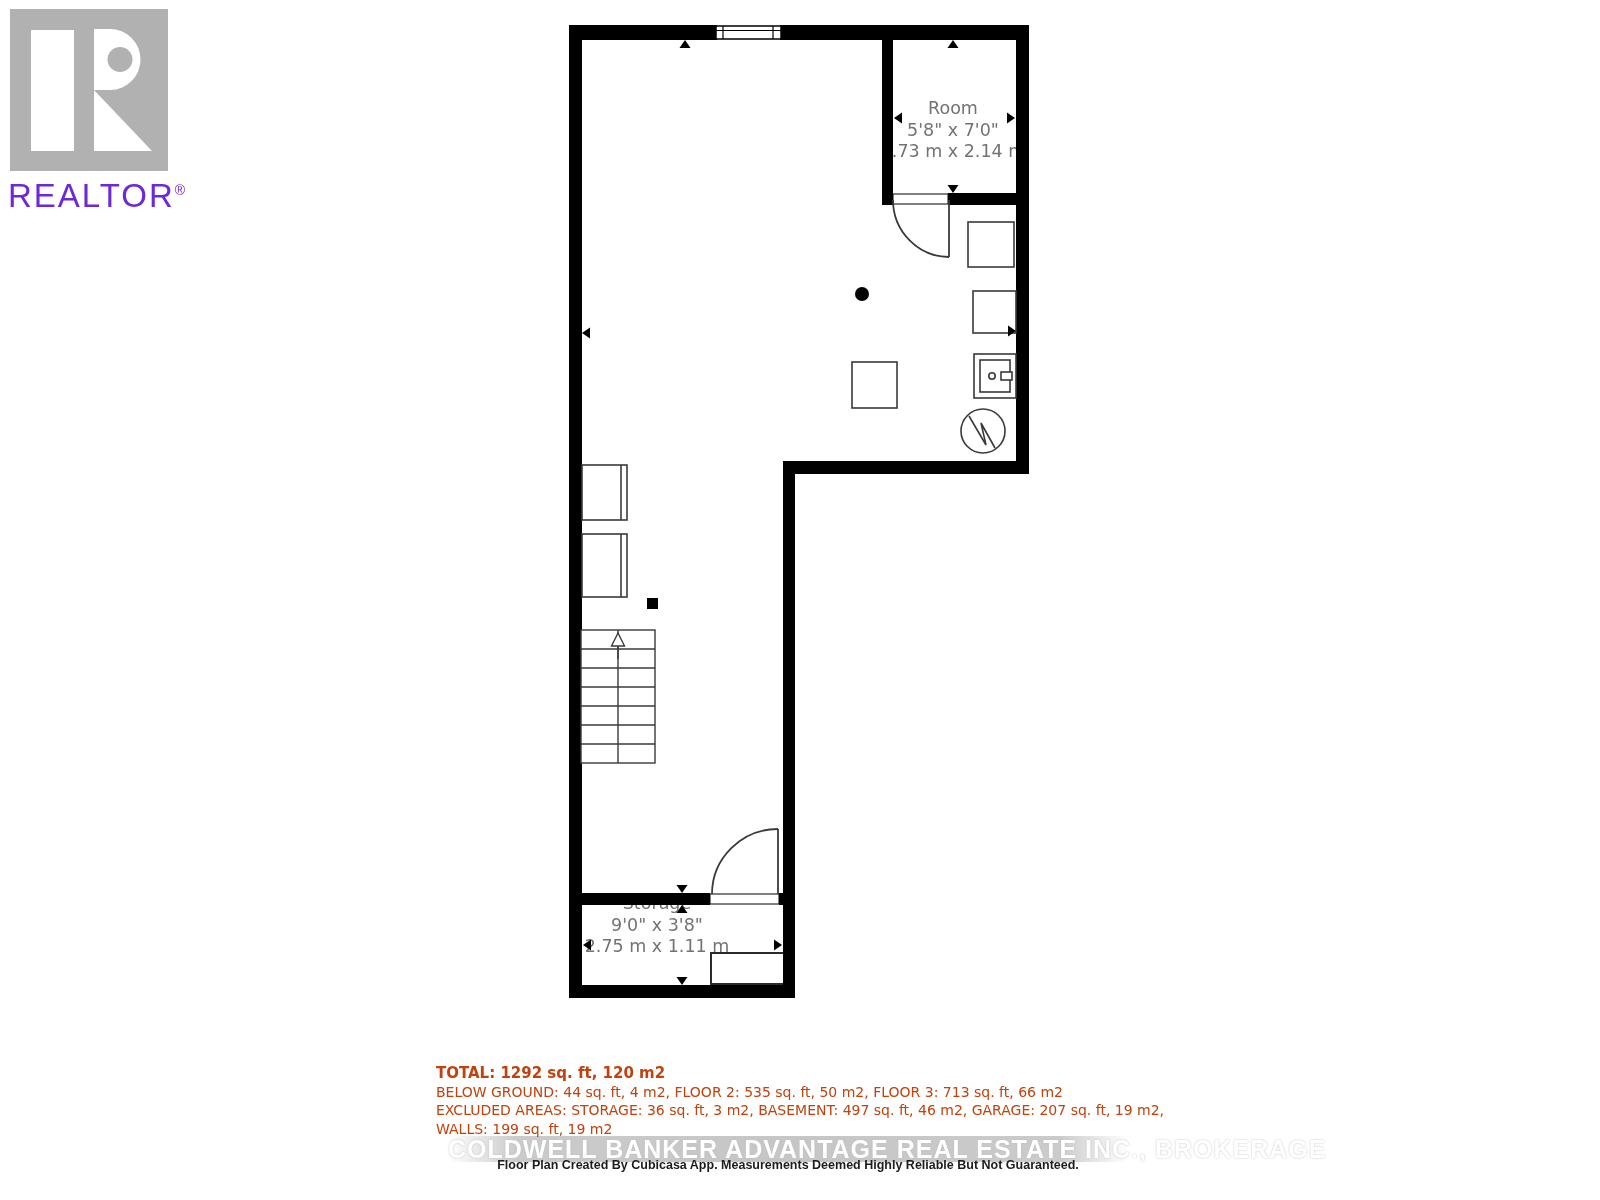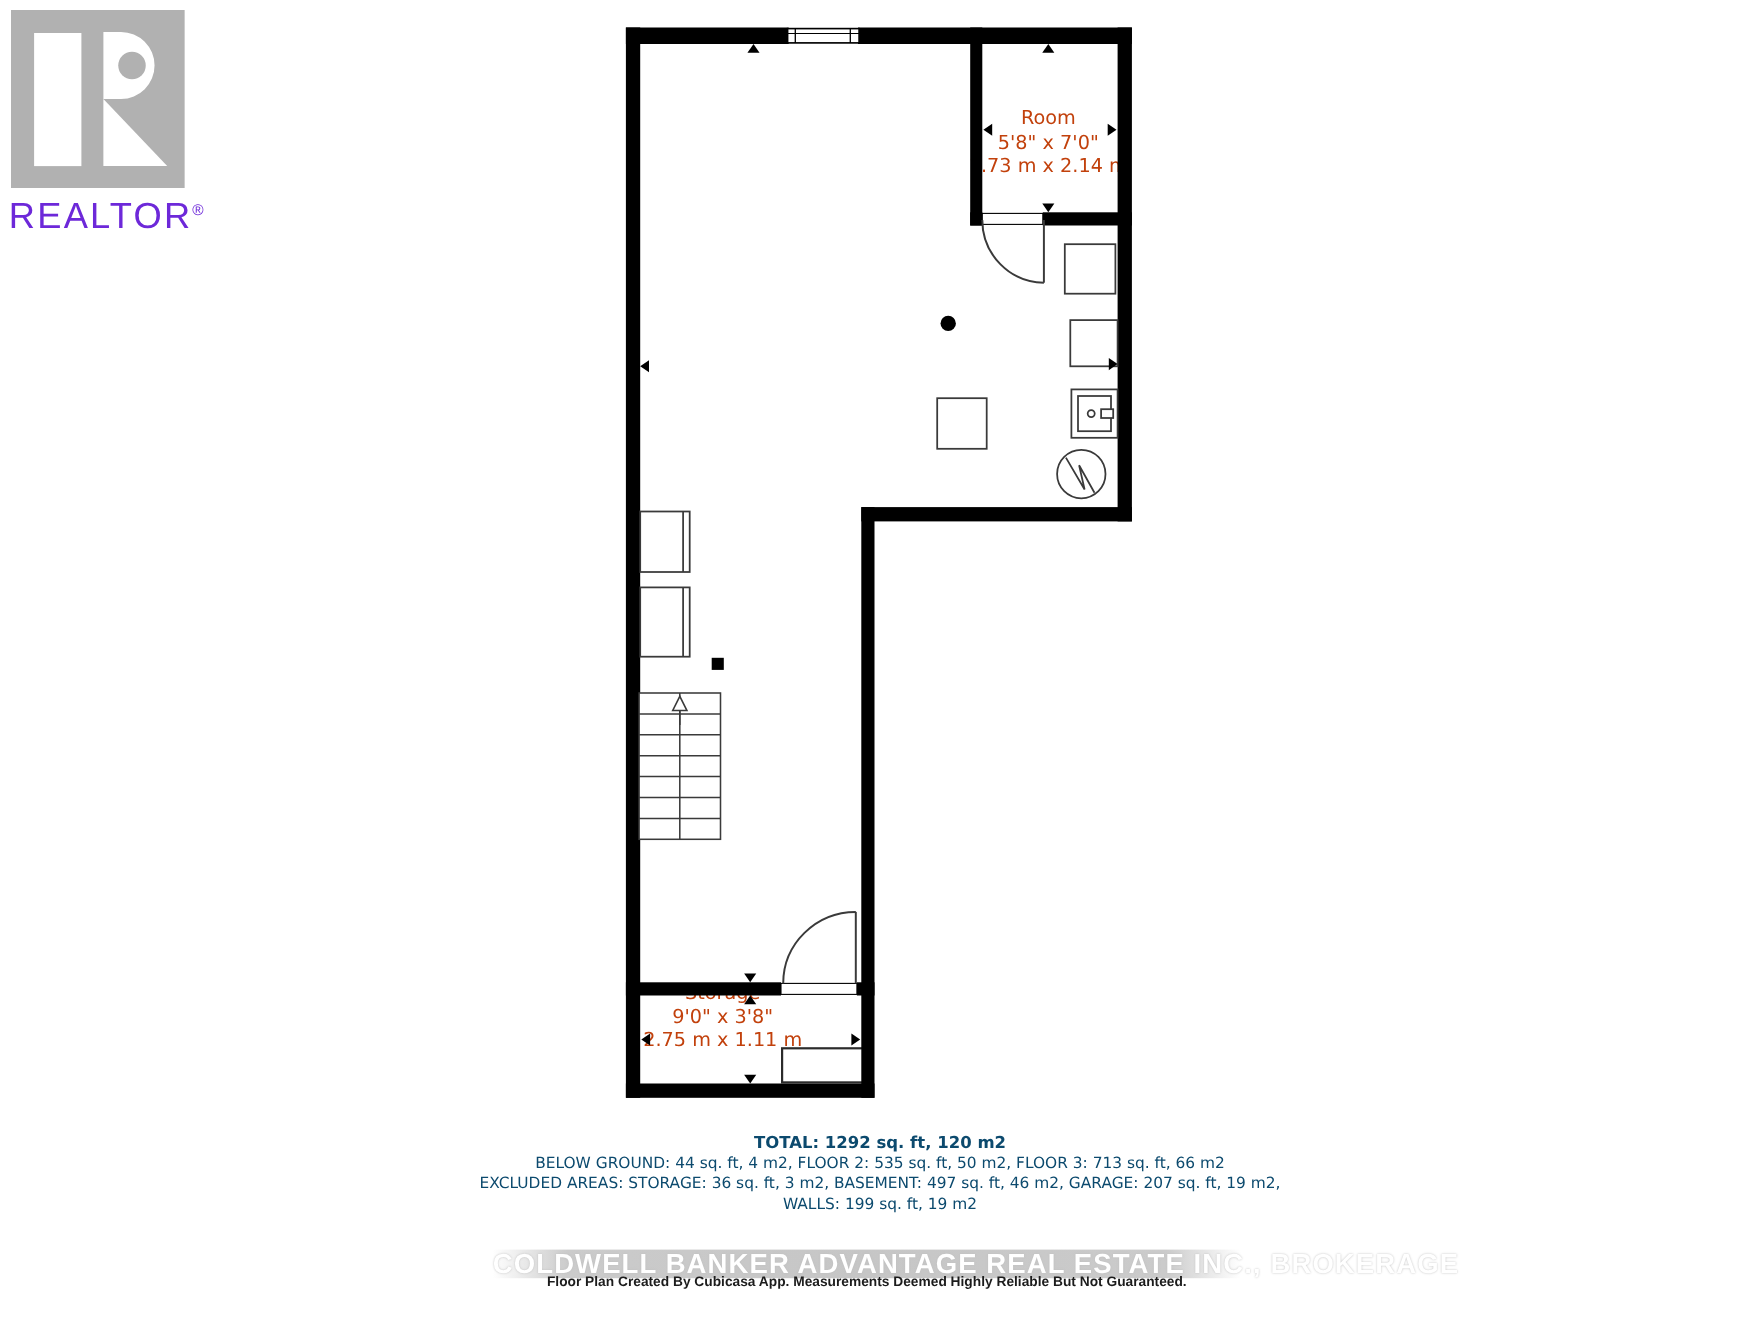--- a/index.html
+++ b/index.html
@@ -10,27 +10,27 @@
   .logo{position:absolute;left:10px;top:9px;width:168px;height:210px;z-index:5;}
   .logo-text{position:absolute;left:-2px;top:168px;width:190px;
              font-family:"Liberation Sans",sans-serif;font-size:33px;font-weight:400;
              letter-spacing:2px;color:#6d28d9;white-space:nowrap;}
   .logo-text sup{font-size:14px;letter-spacing:0;}
 
   
   .shelf-rect{position:absolute;left:710px;top:952px;width:80px;height:33px;
               background:#fff;border:2px solid #2b2b2b;box-sizing:border-box;z-index:1;}
   .plan-label{position:absolute;z-index:2;text-align:center;white-space:nowrap;
-              transform:translateX(-50%);color:#c2410c;font-size:17.5px;line-height:21.5px;}
+              transform:translateX(-50%);color:#737373;font-size:17.5px;line-height:21.5px;}
   svg.plan{position:absolute;left:0;top:0;z-index:3;}
 
   
-  .summary{position:absolute;left:800px;top:1030px;transform:translateX(-50%);
-           z-index:2;text-align:center;white-space:nowrap;
-           font-size:14px;line-height:18.5px;color:#0c4a6e;}
+  .summary{position:absolute;left:800px;top:1064px;transform:translateX(-50%);
+           z-index:2;text-align:left;white-space:nowrap;
+           font-size:14px;line-height:18.5px;color:#c2410c;}
   .summary .total{font-size:15px;font-weight:bold;}
 
   .watermark{position:absolute;left:788px;top:1136px;transform:translateX(-50%);
              z-index:1;width:680px;height:26px;line-height:26px;text-align:center;
              font-family:"Liberation Sans",sans-serif;font-weight:bold;font-size:25px;
              letter-spacing:1px;color:#ffffff;white-space:nowrap;
              background:linear-gradient(90deg,rgba(205,205,205,0) 0%,#cbcbcb 10%,#c6c6c6 50%,#cbcbcb 90%,rgba(205,205,205,0) 100%);
              text-shadow:0 0 2px #bdbdbd;}
   .disclaimer{position:absolute;left:788px;top:1158px;transform:translateX(-50%);
               z-index:2;font-family:"Liberation Sans",sans-serif;font-weight:bold;

